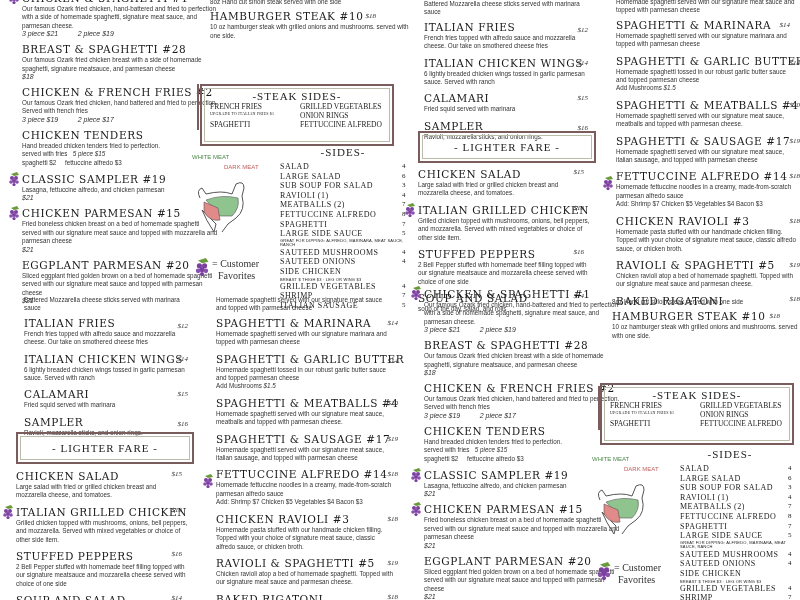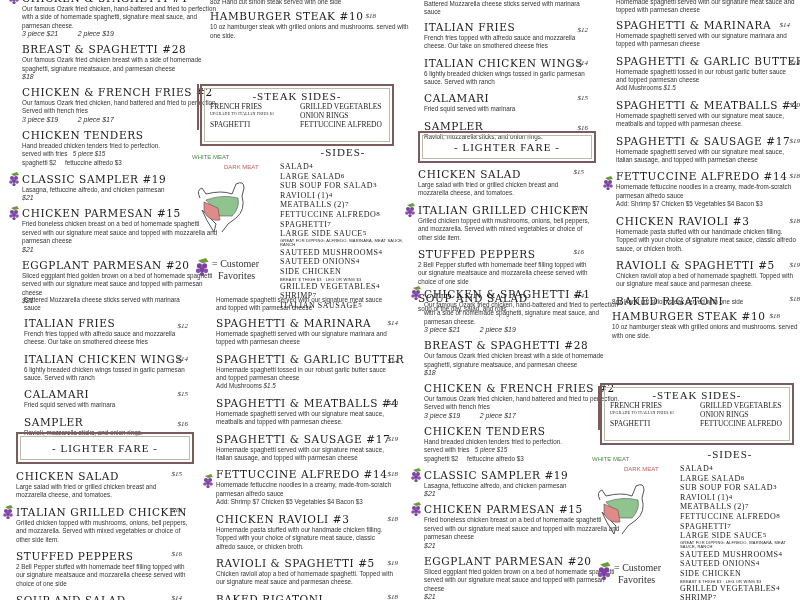--- a/index.html
+++ b/index.html
@@ -10,21 +10,21 @@
   .p{font-family:"Liberation Serif",serif;font-style:italic;font-size:7px;color:#333;position:absolute;right:6px;}
   .pi{font-style:italic;font-size:7px;color:#333;}
   .item{position:relative;margin-bottom:6px;}
   .grape{position:absolute;left:-14px;top:-1px;width:12px;height:14px;}
   .boxhead{border:2px solid #7a5c5c;outline:1px solid #bba;outline-offset:-5px;padding:8px 8px;text-align:center;font-family:"Liberation Serif",serif;font-size:11px;letter-spacing:1px;color:#222;}
   .steakbox{border:2px solid #7a5c5c;outline:1px solid #bba;outline-offset:-5px;padding:4px 8px 8px;}
   .steakbox .h{text-align:center;font-family:"Liberation Serif",serif;font-size:11px;letter-spacing:1px;}
   .sg{display:grid;grid-template-columns:1fr 1fr;font-family:"Liberation Serif",serif;font-size:7.5px;column-gap:6px;}
   .tiny{font-size:4px;letter-spacing:0.2px;}
   .sides .h{text-align:center;font-family:"Liberation Serif",serif;font-size:11px;letter-spacing:1px;margin-left:80px;}
-  .sl{font-family:"Liberation Serif",serif;font-size:8px;letter-spacing:0.5px;display:flex;justify-content:flex-start;line-height:9.6px;}
+  .sl{font-family:"Liberation Serif",serif;font-size:8px;letter-spacing:0.5px;display:flex;justify-content:space-between;line-height:9.6px;}
   .sl .n{font-size:7px;padding-right:6px;}
   .cf{font-family:"Liberation Serif",serif;font-size:10px;color:#333;}
 </style>
 </head>
 <body>
 
 <svg width="0" height="0" style="position:absolute">
   <defs>
     <g id="grapeg">
       <path d="M3 2 L9 0 L11 3 L6 4Z" fill="#6a9a3a"></path>

